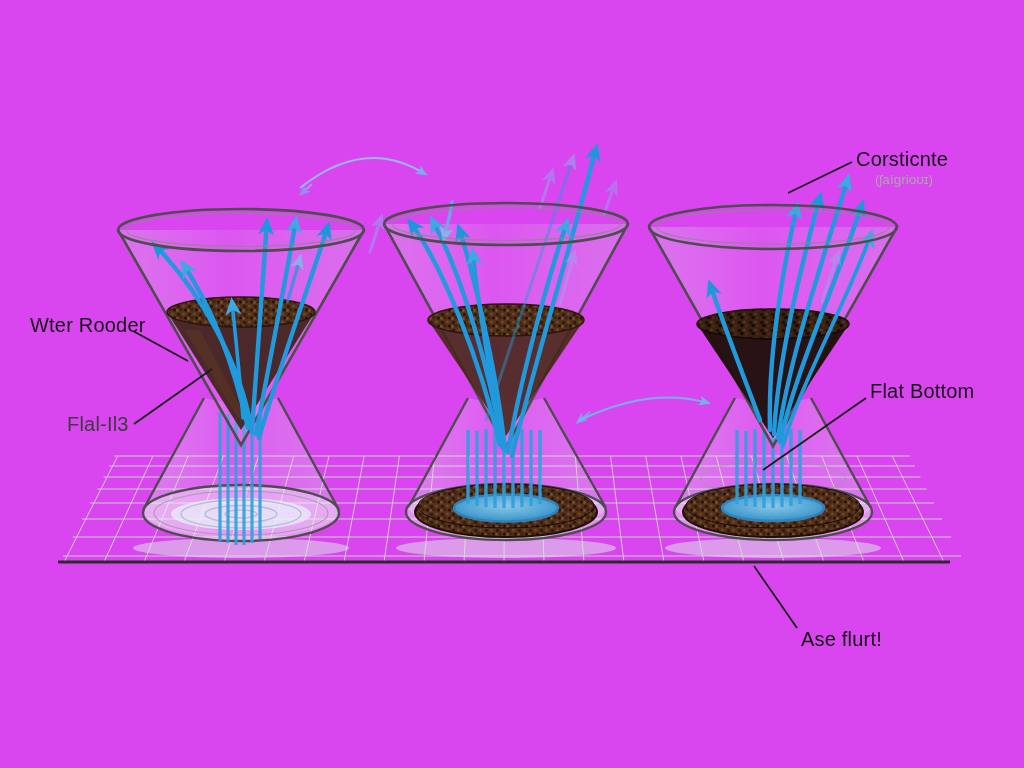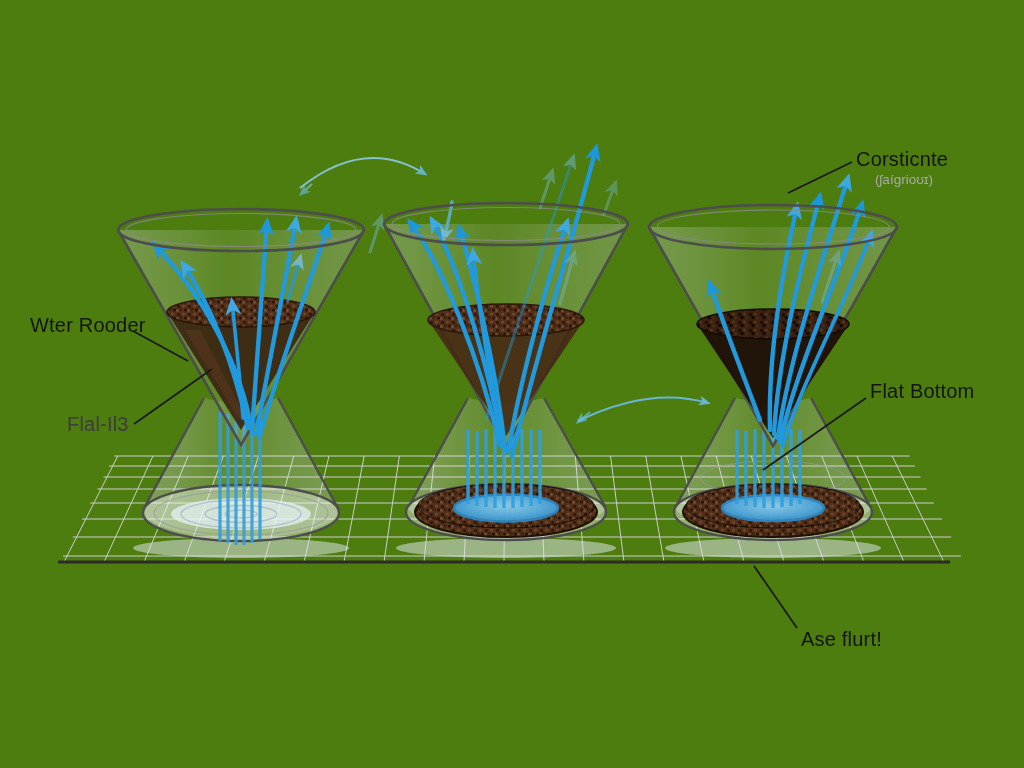--- a/index.html
+++ b/index.html
@@ -1,16 +1,16 @@
 <!DOCTYPE html>
 <html><head>
 <meta charset="utf-8">
 <style>
   html,body{margin:0;padding:0;background:#ffffff;}
-  .stage{position:relative;width:1024px;height:768px;background:#4d7c0f;overflow:hidden;
+  .stage{position:relative;width:1024px;height:768px;background:#d946ef;overflow:hidden;
          font-family:"Liberation Sans",sans-serif;}
   svg{display:block}
   text{font-family:"Liberation Sans",sans-serif;fill:#141414;}
   .lbl{font-size:20px;letter-spacing:.2px;}
   .lbl-sub{font-size:13.5px;fill:#a9a9a9;}
   .lbl-faded{fill:#3d3d3d;}
 </style>
 </head>
 <body>
 

